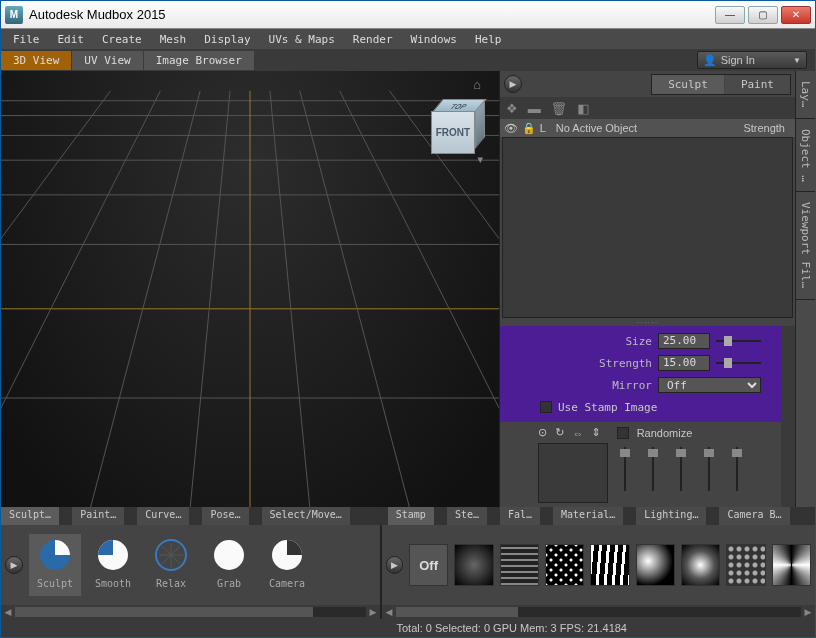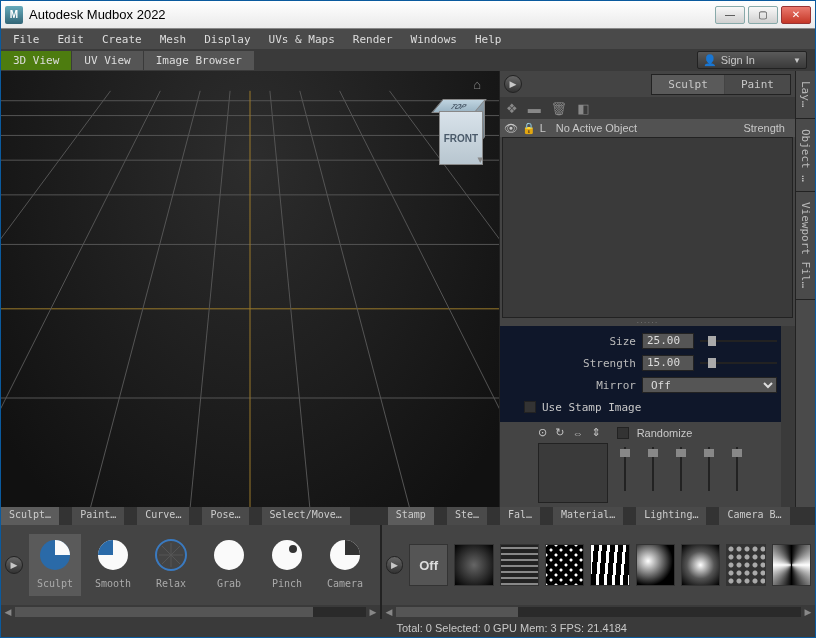--- a/index.html
+++ b/index.html
@@ -7,46 +7,46 @@
 .titlebar{height:28px;background:linear-gradient(#fff,#eaeaea);display:flex;align-items:center;padding:0 4px;border-bottom:1px solid #888}
 .titlebar .logo{width:18px;height:18px;background:linear-gradient(#6ab,#367);border-radius:2px;margin-right:6px;display:flex;align-items:center;justify-content:center;color:#fff;font-weight:bold;font-size:10px}
 .titlebar .title{color:#000;font-size:13px;flex:1}
 .winbtns{display:flex;gap:3px}
 .winbtn{width:30px;height:18px;border:1px solid #8aa;background:linear-gradient(#f8f8f8,#d0d0d0);display:flex;align-items:center;justify-content:center;font-size:10px;color:#333;border-radius:2px}
 .winbtn.close{background:linear-gradient(#ea7a6e,#c53727);color:#fff;border-color:#933}
 .menubar{height:20px;background:#4a4a4a;display:flex;align-items:center;padding:0 4px;gap:2px}
 .menubar .mi{padding:2px 8px;color:#ddd;font-family:monospace;font-size:11px}
 .toolbar{height:22px;background:#3a3a3a;display:flex;align-items:center}
 .vtab{padding:3px 12px;background:#555;font-family:monospace;font-size:11px;color:#ddd;margin-right:1px}
-.vtab.active{background:#4d7c0f}
+.vtab.active{background:#a16207}
 .signin{margin-left:auto;margin-right:8px;width:110px;height:18px;background:linear-gradient(#5a5a5a,#3a3a3a);border:1px solid #222;border-radius:2px;display:flex;align-items:center;padding:0 5px;gap:4px;font-size:11px;color:#ddd}
 .signin .caret{margin-left:auto;font-size:8px}
 .main{display:flex;height:calc(100% - 28px - 20px - 22px - 112px - 18px)}
 .viewport{flex:1;position:relative;background:radial-gradient(ellipse at center 20%,#2d2d2d 0%,#111 90%);overflow:hidden}
 .grid{position:absolute;inset:0}
 .cube{position:absolute;right:16px;top:28px;width:52px;height:52px}
 .cube .face{position:absolute;background:linear-gradient(#d8e2ea,#b8c6d0);border:1px solid #888;display:flex;align-items:center;justify-content:center;font-size:9px;font-weight:bold;color:#4a5a6a}
-.cube .front{width:44px;height:54px;top:12px;left:8px;font-size:10px}
+.cube .front{width:44px;height:43px;top:12px;left:0;font-size:10px}
 .cube .top{width:44px;height:14px;top:0;left:6px;transform:skewX(-40deg);font-size:7px;background:linear-gradient(#c0d4e0,#9ab4c4)}
 .cube .side{width:10px;height:38px;top:12px;left:44px;transform:skewY(-50deg);transform-origin:top left;background:linear-gradient(#8fa0ac,#6a7a84)}
 .homeicon{position:absolute;right:18px;top:6px;color:#888;font-size:13px}
 .arrowdn{position:absolute;right:16px;top:82px;color:#888;font-size:11px}
 .right{width:296px;background:#444;display:flex;flex-direction:column;border-left:1px solid #222}
 .rtop{height:26px;display:flex;align-items:center;padding:0 4px;gap:4px}
 .circlebtn{width:18px;height:18px;border-radius:9px;background:linear-gradient(#666,#333);border:1px solid #222;display:flex;align-items:center;justify-content:center;font-size:9px}
 .modetabs{margin-left:auto;display:flex;gap:1px;border:1px solid #222}
 .modetab{padding:3px 16px;background:#4a4a4a;font-family:monospace;font-size:11px}
 .modetab.active{background:#5a5a5a}
 .layerbar{height:22px;background:#3a3a3a;display:flex;align-items:center;padding:0 6px;gap:10px}
 .layerbar span{color:#888;font-size:13px}
 .layerhead{height:18px;background:#525252;display:flex;align-items:center;padding:0 4px;gap:4px;font-family:monospace;font-size:11px}
 .layerhead .strength{margin-left:auto;margin-right:6px}
 .layerspace{flex:1;background:#3a3a3a;border:1px solid #222;margin:0 2px;min-height:50px}
 .gripper{height:8px;display:flex;align-items:center;justify-content:center;color:#777;font-size:8px;letter-spacing:1px}
-.props{padding:4px 4px;background:#0f172a}
+.props{padding:4px 20px;background:#4c1d95}
 .prow{display:flex;align-items:center;height:22px;gap:6px}
 .prow .lbl{width:132px;text-align:right;font-family:monospace;font-size:11px;color:#bbb}
 .prow .val{width:52px;height:16px;background:#555;border:1px solid #222;padding:0 4px;font-family:monospace;font-size:11px;color:#ddd}
 .prow .slider{flex:1;height:14px;position:relative}
 .prow .slider .track{position:absolute;top:6px;left:0;right:0;height:2px;background:#222}
 .prow .slider .thumb{position:absolute;top:2px;left:8px;width:8px;height:10px;background:#aaa}
 .prow select{flex:1;height:16px;background:#555;border:1px solid #222;color:#ddd;font-family:monospace;font-size:11px;padding:0 4px}
 .chk{width:12px;height:12px;border:1px solid #222;background:#333}
 .stamparea{padding:4px 8px;display:flex;gap:8px;align-items:flex-start}
 .stampprev{width:70px;height:60px;border:1px solid #222;background:#3a3a3a;margin-left:30px}
@@ -81,21 +81,21 @@
 .status .stats{margin-left:auto;margin-right:180px}
 svg line{stroke:#555;stroke-width:1}
 svg line.axis{stroke:#9a7a2a}
 .rscroll{width:14px;background:#3a3a3a}
 </style>
 </head>
 <body>
 
 <div class="titlebar">
   <div class="logo">M</div>
-  <div class="title">Autodesk Mudbox 2022</div>
+  <div class="title">Autodesk Mudbox 2015</div>
   <div class="winbtns">
     <div class="winbtn">—</div>
     <div class="winbtn">▢</div>
     <div class="winbtn close">✕</div>
   </div>
 </div>
 
 <div class="menubar">
   <div class="mi">File</div>
   <div class="mi">Edit</div>
@@ -305,29 +305,20 @@
               <svg width="36" height="36">
                 <circle cx="18" cy="18" r="15" fill="#fafafa"></circle>
               </svg>
             </div>
             <div class="brushlbl">Grab</div>
           </div>
         <div class="brush">
             <div class="brushicon">
               <svg width="36" height="36">
                 <circle cx="18" cy="18" r="15" fill="#fafafa"></circle>
-                <circle cx="24" cy="12" r="4" fill="#333"></circle>
-              </svg>
-            </div>
-            <div class="brushlbl">Pinch</div>
-          </div>
-        <div class="brush">
-            <div class="brushicon">
-              <svg width="36" height="36">
-                <circle cx="18" cy="18" r="15" fill="#fafafa"></circle>
                 <path d="M18 3 A15 15 0 0 1 33 18 L18 18 Z" fill="#333"></path>
               </svg>
             </div>
             <div class="brushlbl">Camera</div>
           </div>
       </div>
       <div class="trayscroll">
           <div class="arrow">◀</div>
           <div class="bar">
             <div class="th" style="width:85%"></div>

